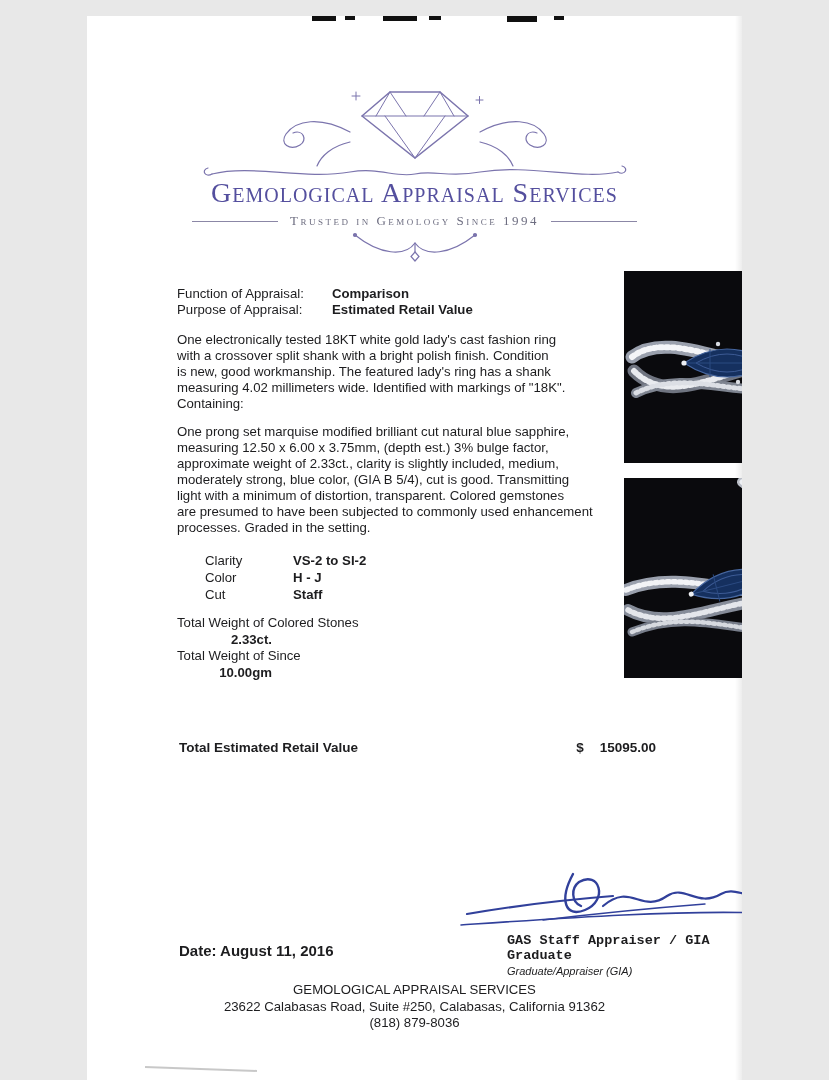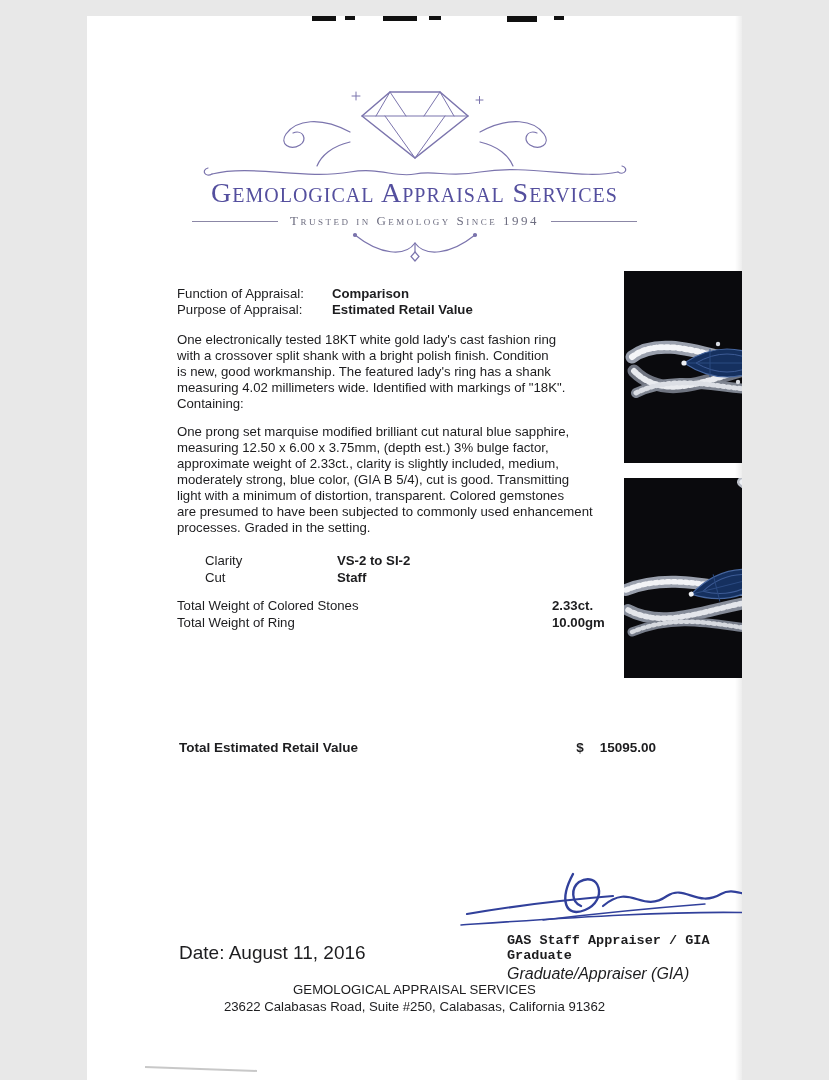--- a/index.html
+++ b/index.html
@@ -39,44 +39,44 @@
   
   .content{position:absolute;left:90px;top:270px;width:480px;font-size:13.2px;line-height:16px;}
   .kv-row{display:flex;}
   .kv-label{width:155px;}
   .kv-value{font-weight:bold;}
   .para{margin:0;white-space:pre-line;}
   .p1{margin-top:14px;}
   .p2{margin-top:12px;}
   .p3{margin-top:16px;}
   .grading{margin:16px 0 0 28px;}
-  .grade-row{line-height:17px;display:flex;gap:44px;}
+  .grade-row{line-height:17px;display:flex;}
   .grade-label{width:88px;}
   .grade-value{font-weight:bold;}
   .weights{margin-top:12px;width:470px;}
-  .weight-row{display:flex;line-height:16.5px;}
+  .weight-row{display:flex;line-height:16.5px;flex-direction:column;}
   .weight-label{flex:1;}
-  .weight-value{width:95px;text-align:left;font-weight:bold;}
+  .weight-value{width:95px;text-align:right;font-weight:bold;}
 
   .total-bar{position:absolute;left:92px;right:86px;top:724px;display:flex;
     justify-content:space-between;font-size:13.5px;font-weight:bold;align-items:flex-end;}
   .total-amount{display:flex;gap:16px;}
 
   
   .photo{position:absolute;left:537px;margin:0;background:#0a0a0d;}
   .photo-top{top:255px;width:203px;height:192px;}
   .photo-bottom{top:462px;width:203px;height:200px;}
   .photo svg{display:block;}
 
   
   .signature{position:absolute;left:366px;top:850px;}
-  .date{position:absolute;left:92px;top:926px;font-size:19px;font-weight:normal;}
+  .date{position:absolute;left:92px;top:926px;font-size:15px;font-weight:bold;}
   .signer{position:absolute;left:420px;top:917px;font-size:13.5px;}
   .signer-title{font-weight:bold;font-family:Liberation Mono, monospace;}
-  .signer-subtitle{font-style:italic;font-size:16px;margin-top:2px;}
+  .signer-subtitle{font-style:italic;font-size:11px;margin-top:2px;}
 
   
   .footer{position:absolute;left:0;top:966px;width:100%;text-align:center;
     font-size:13.2px;line-height:16.5px;}
   .page-num{font-weight:bold;margin-top:3px;}
 </style>
 </head>
 <body>
 
 <div class="page">
@@ -150,32 +150,36 @@
 light with a minimum of distortion, transparent. Colored gemstones
 are presumed to have been subjected to commonly used enhancement
 processes. Graded in the setting.</p>
 
     <div class="grading">
       <div class="grade-row">
         <span class="grade-label">Clarity</span>
         <span class="grade-value">VS-2 to SI-2</span>
       </div>
       <div class="grade-row">
+        <span class="grade-label">Color</span>
+        <span class="grade-value">H - J</span>
+      </div>
+      <div class="grade-row">
         <span class="grade-label">Cut</span>
         <span class="grade-value">Staff</span>
       </div>
     </div>
 
     <div class="weights">
       <div class="weight-row">
         <span class="weight-label">Total Weight of Colored Stones</span>
         <span class="weight-value">2.33ct.</span>
       </div>
       <div class="weight-row">
-        <span class="weight-label">Total Weight of Ring</span>
+        <span class="weight-label">Total Weight of Since</span>
         <span class="weight-value">10.00gm</span>
       </div>
     </div>
   </main>
 
   <div class="total-bar">
     <span>Total Estimated Retail Value</span>
     <span class="total-amount">
       <span>$</span>
       <span>15095.00</span>
@@ -238,15 +242,16 @@
   <div class="date">Date: August 11, 2016</div>
 
   <div class="signer">
     <div class="signer-title">GAS Staff Appraiser / GIA Graduate</div>
     <div class="signer-subtitle">Graduate/Appraiser (GIA)</div>
   </div>
 
   <footer class="footer">
     <div>GEMOLOGICAL APPRAISAL SERVICES</div>
     <div>23622 Calabasas Road, Suite #250, Calabasas, California 91362</div>
+    <div>(818) 879-8036</div>
   </footer>
 
 </div>
 
 </body></html>

